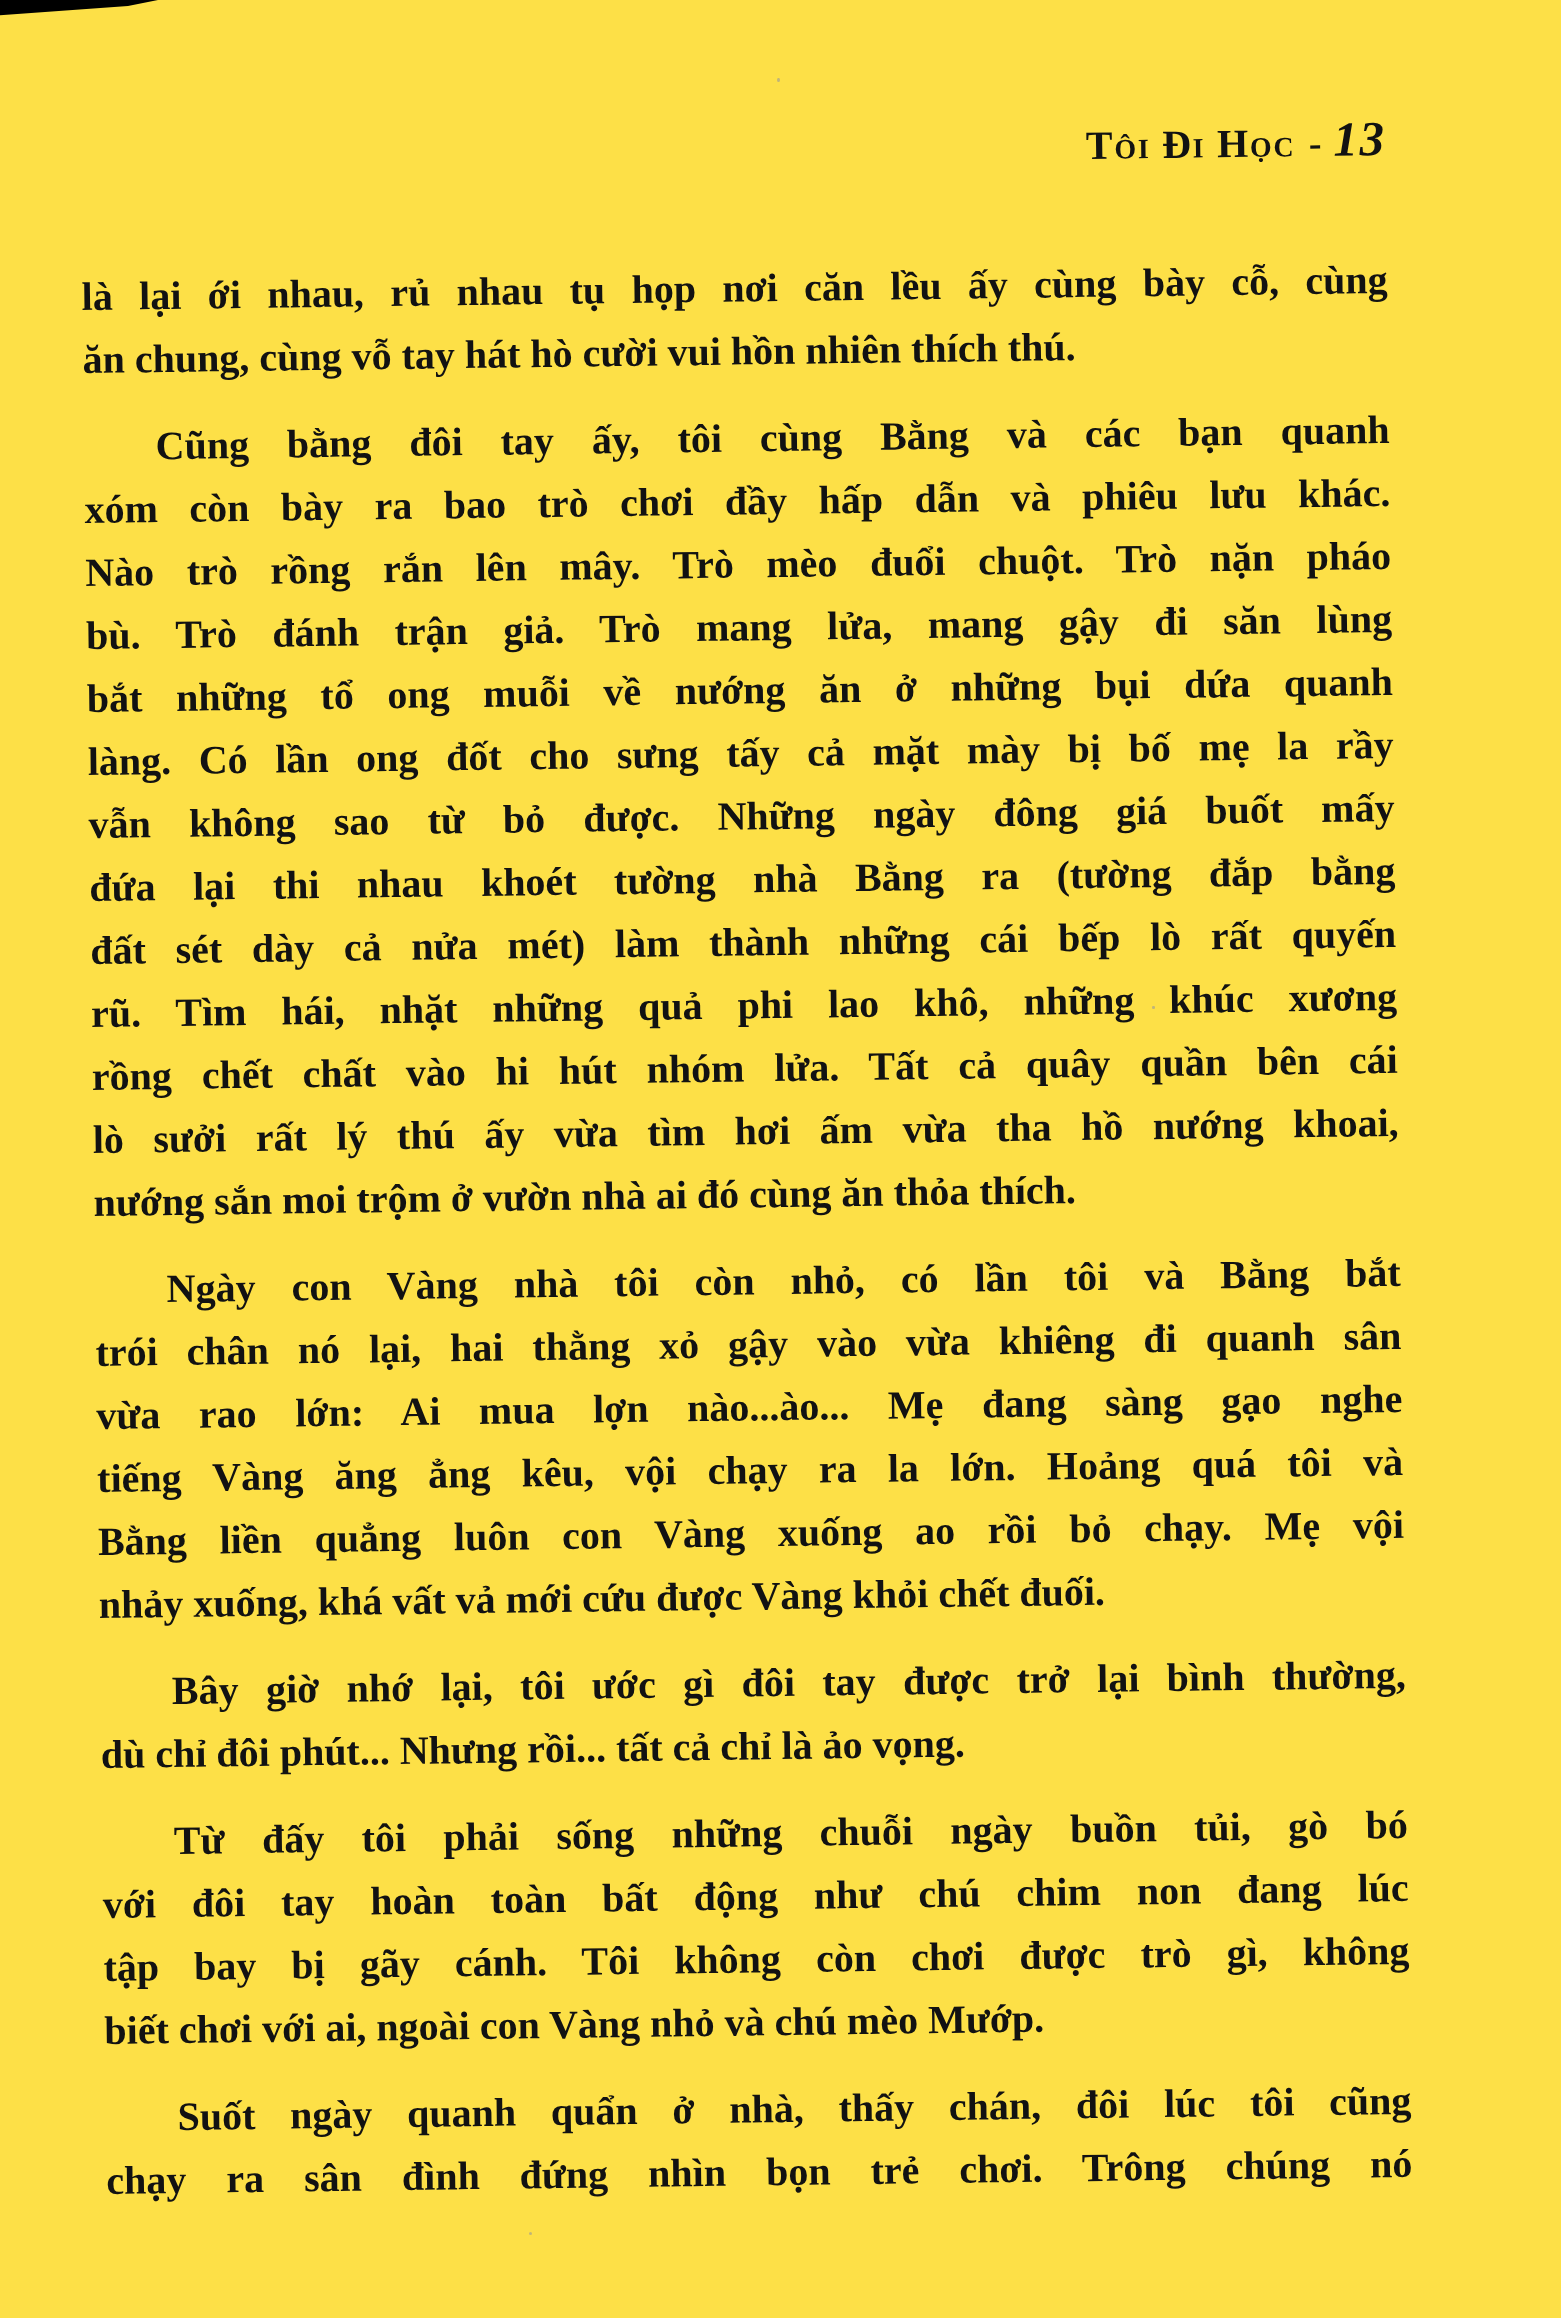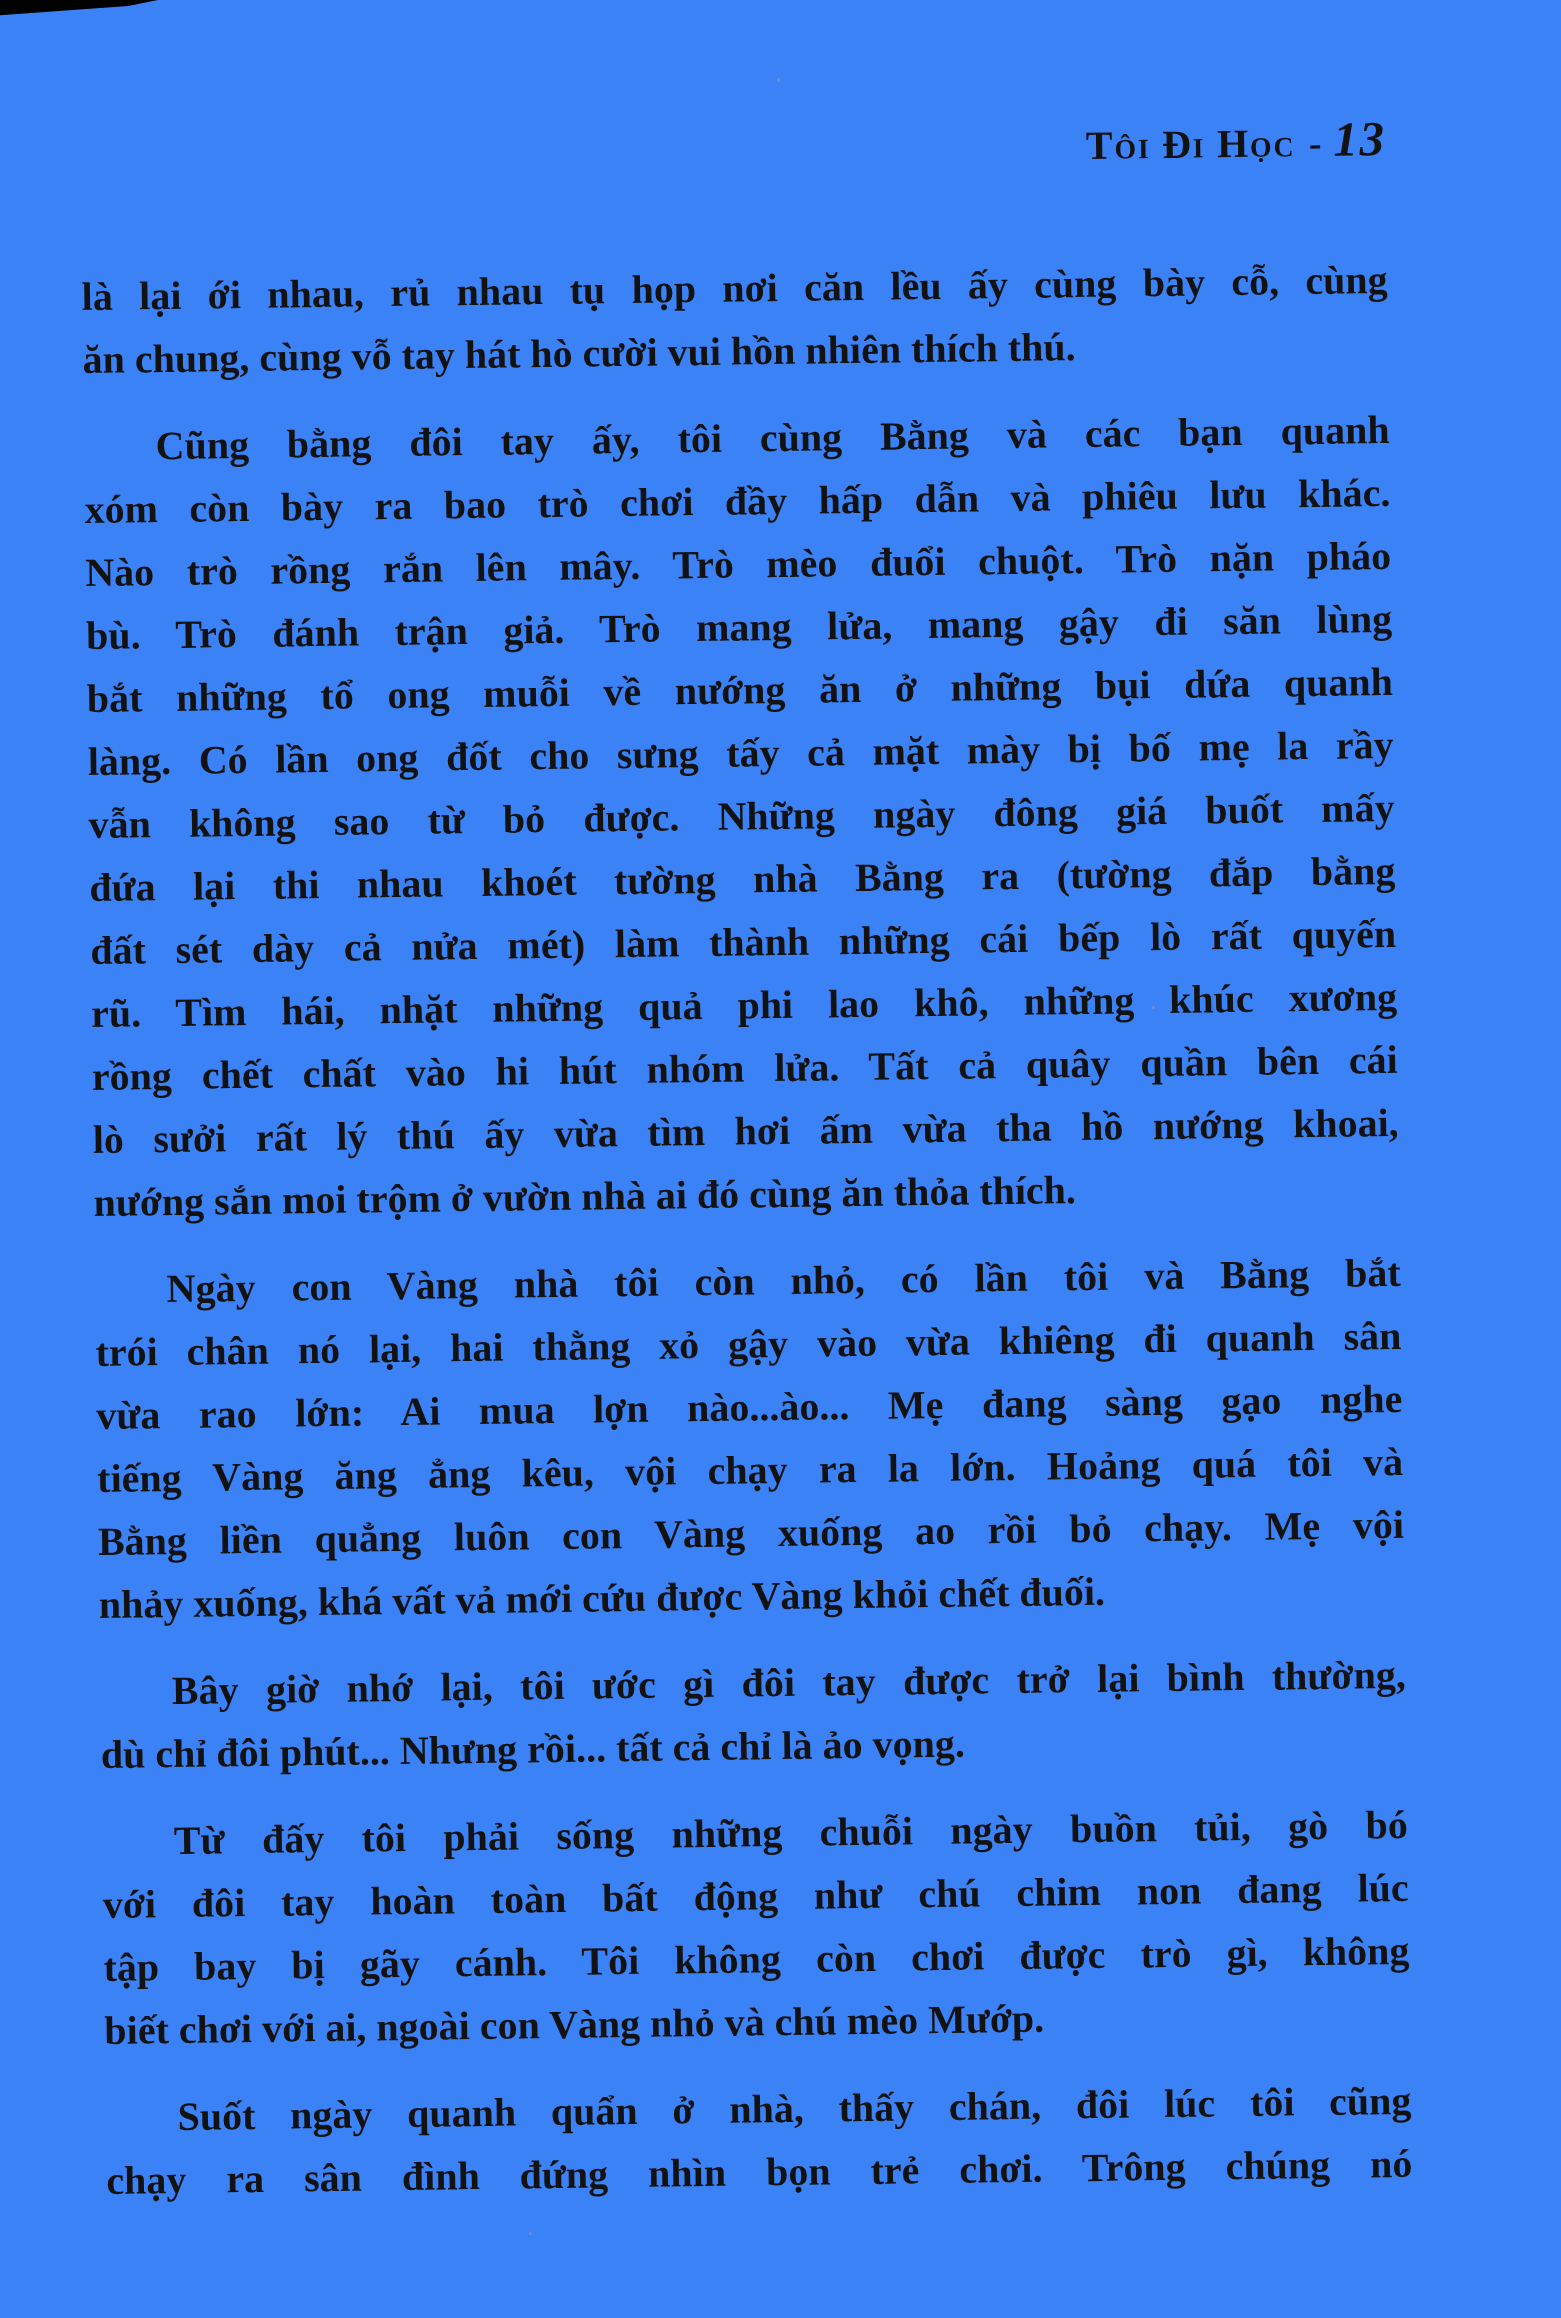--- a/index.html
+++ b/index.html
@@ -1,20 +1,20 @@
 <!DOCTYPE html>
 <html style="font-size:13.6px"><head>
 <meta charset="utf-8">
 <style>
   html,body { margin:0; padding:0; }
   .page {
     position: relative;
     width: 1562px;
     height: 2319px;
-    background: #3b82f6;
+    background: #fde047;
     overflow: hidden;
     font-family: "Liberation Serif", "DejaVu Serif", serif;
     color: #121212;
   }
   .corner-artifact {
     position: absolute;
     top: 0; left: 0;
     width: 158px; height: 17px;
     background: #000;
     clip-path: polygon(0 0, 158px 0, 128px 6px, 0 15.3px);

